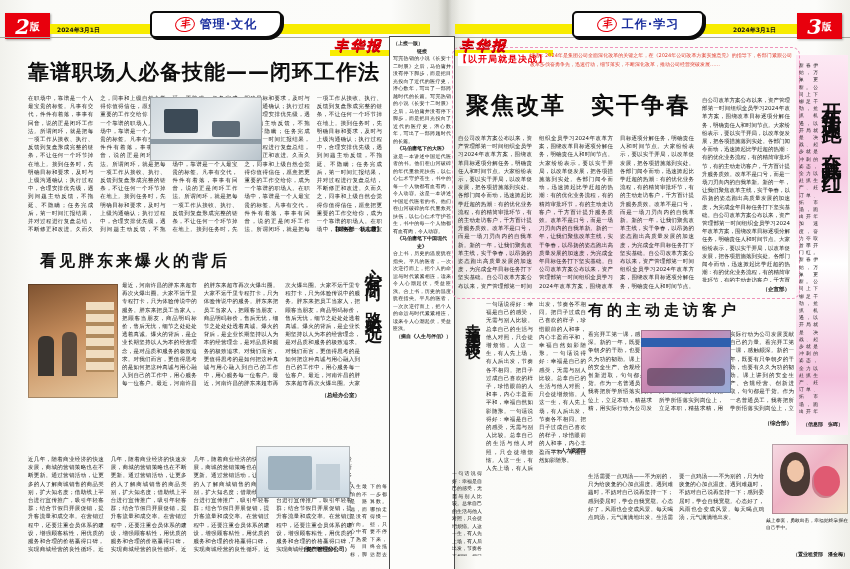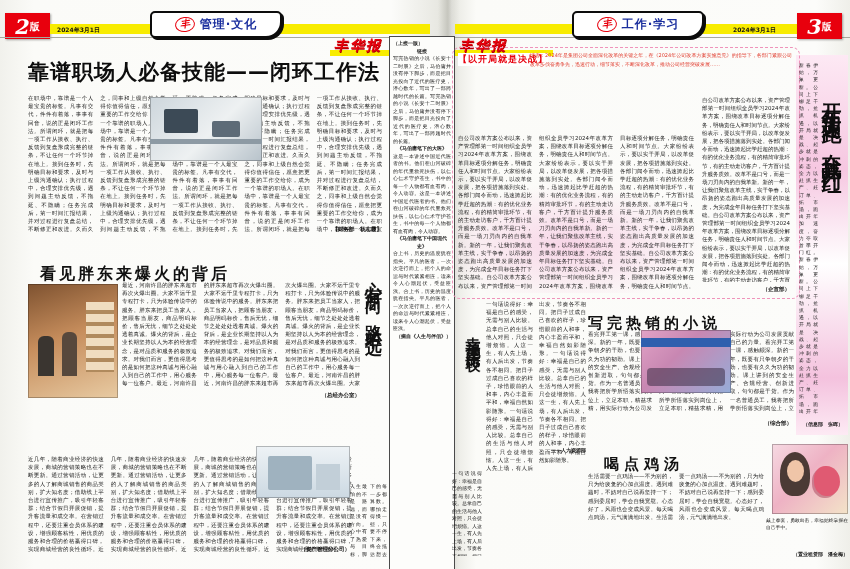--- a/index.html
+++ b/index.html
@@ -9,21 +9,21 @@
   .abs{position:absolute;}
   .txt{color:#1c1c1c;text-align:justify;overflow:hidden;word-break:break-all;}
   .f48{font-size:4.8px;line-height:7.2px;}
   .f5{font-size:5px;line-height:7.5px;}
   .f55{font-size:5.5px;line-height:8.2px;}
   .cols3{column-count:3;column-gap:7px;}
   .cols2{column-count:2;column-gap:6px;}
   .cols4{column-count:4;column-gap:7px;}
   .cols5{column-count:5;column-gap:7px;}
   .headline{font-weight:bold;color:#0d0d0d;letter-spacing:1px;}
-  .callig{font-family:"DejaVu Serif",serif;font-weight:bold;color:#111;margin-top:13px;}
+  .callig{font-family:"DejaVu Serif",serif;font-weight:bold;color:#111;}
   .vert{writing-mode:vertical-rl;text-orientation:upright;}
   .byline{font-size:5.5px;font-weight:bold;color:#111;text-align:right;overflow:hidden;white-space:nowrap;}
   .pagenum{background:#e8000d;color:#fff;text-align:center;box-shadow:1px 1px 2px rgba(0,0,0,.35);}
   .pagenum .big{font-size:21px;font-weight:bold;font-style:italic;font-family:"DejaVu Serif",serif;vertical-align:middle;}
   .pagenum .small{font-size:10px;font-weight:bold;vertical-align:middle;}
   .ybar{background:#f8ec00;}
   .tab{background:#fff;border:2px solid #0c0c0c;border-radius:5px 5px 16px 5px;box-shadow:2px 2px 0 #0c0c0c;
        display:flex;align-items:center;justify-content:center;gap:5px;}
   .tab .sec{font-size:12px;font-weight:bold;color:#1b2f9e;letter-spacing:1px;}
   .logo{display:inline-block;width:18px;height:13px;border:1.6px solid #e8000d;border-radius:50%;
@@ -111,42 +111,42 @@
     <div class="center">《马伯庸笔下的大医》</div>
     <div>这是一本讲述中国近代医者的书。他们在山河破碎的年代里救死扶伤，以仁心仁术守护苍生，书中的每一个人物都有血有肉，令人动容。这是一本讲述中国近代医者的书。他们在山河破碎的年代里救死扶伤，以仁心仁术守护苍生，书中的每一个人物都有血有肉，令人动容。</div>
     <div class="center">《马伯庸笔下中国现代史》</div>
     <div>合上书，历史的温度犹在指尖。平凡的医者，一次次逆行而上，把个人的命运与时代紧紧相连，读来令人心潮起伏，受益匪浅。合上书，历史的温度犹在指尖。平凡的医者，一次次逆行而上，把个人的命运与时代紧紧相连，读来令人心潮起伏，受益匪浅。</div>
     <div class="bold" style="text-align:right;">（摘自《人生与伴侣》）</div>
   </div>
 
   <div class="abs dashedbox" style="left:452px;top:47px;width:346px;height:250px;"></div>
   <div class="abs featureTag" style="left:458px;top:53px;">【以开局就是决战】</div>
   <div class="abs txt rednote" style="left:530px;top:51px;width:262px;height:28px;font-size:5px;line-height:8.5px;">编者：2024年是集团公司全面深化改革的关键之年，在《2024年公司改革方案实施意见》的指导下，各部门紧跟公司改革步伐奋勇争先，迅速行动，细节落实，不断深化改革，推动公司经营突破发展……</div>
+  <div class="abs headline" style="left:466px;top:90px;width:240px;font-size:23px;letter-spacing:2px;">聚焦改革　实干争春</div>
   <div class="abs txt f55" style="left:702px;top:96px;width:88px;height:186px;">自公司改革方案公布以来，资产管理部第一时间组织全员学习2024年改革方案，围绕改革目标逐项分解任务，明确责任人和时间节点。大家纷纷表示，要以实干开局，以改革促发展，把各项措施落到实处。各部门闻令而动，迅速掀起比学赶超的热潮：有的优化业务流程，有的精简审批环节，有的主动走访客户，千方百计提升服务质效。改革不是口号，而是一场刀刃向内的自我革新。新的一年，让我们聚焦改革主线，实干争春，以昂扬的姿态跑出高质量发展的加速度，为完成全年目标任务打下坚实基础。自公司改革方案公布以来，资产管理部第一时间组织全员学习2024年改革方案，围绕改革目标逐项分解任务，明确责任人和时间节点。大家纷纷表示，要以实干开局，以改革促发展，把各项措施落到实处。各部门闻令而动，迅速掀起比学赶超的热潮：有的优化业务流程，有的精简审批环节，有的主动走访客户，千方百计提升服务质效。改革不是口号，而是一场刀刃向内的自我革新。新的一年，让我们聚焦改革主线，实干争春，以昂扬的姿态跑出高质量发展的加速度，为完成全年目标任务打下坚实基础。</div>
   <div class="abs txt f55 cols3" style="left:458px;top:134px;width:236px;height:156px;">自公司改革方案公布以来，资产管理部第一时间组织全员学习2024年改革方案，围绕改革目标逐项分解任务，明确责任人和时间节点。大家纷纷表示，要以实干开局，以改革促发展，把各项措施落到实处。各部门闻令而动，迅速掀起比学赶超的热潮：有的优化业务流程，有的精简审批环节，有的主动走访客户，千方百计提升服务质效。改革不是口号，而是一场刀刃向内的自我革新。新的一年，让我们聚焦改革主线，实干争春，以昂扬的姿态跑出高质量发展的加速度，为完成全年目标任务打下坚实基础。自公司改革方案公布以来，资产管理部第一时间组织全员学习2024年改革方案，围绕改革目标逐项分解任务，明确责任人和时间节点。大家纷纷表示，要以实干开局，以改革促发展，把各项措施落到实处。各部门闻令而动，迅速掀起比学赶超的热潮：有的优化业务流程，有的精简审批环节，有的主动走访客户，千方百计提升服务质效。改革不是口号，而是一场刀刃向内的自我革新。新的一年，让我们聚焦改革主线，实干争春，以昂扬的姿态跑出高质量发展的加速度，为完成全年目标任务打下坚实基础。自公司改革方案公布以来，资产管理部第一时间组织全员学习2024年改革方案，围绕改革目标逐项分解任务，明确责任人和时间节点。大家纷纷表示，要以实干开局，以改革促发展，把各项措施落到实处。各部门闻令而动，迅速掀起比学赶超的热潮：有的优化业务流程，有的精简审批环节，有的主动走访客户，千方百计提升服务质效。改革不是口号，而是一场刀刃向内的自我革新。新的一年，让我们聚焦改革主线，实干争春，以昂扬的姿态跑出高质量发展的加速度，为完成全年目标任务打下坚实基础。自公司改革方案公布以来，资产管理部第一时间组织全员学习2024年改革方案，围绕改革目标逐项分解任务，明确责任人和时间节点。大家纷纷表示，要以实干开局，以改革促发展，把各项措施落到实处。各部门闻令而动，迅速掀起比学赶超的热潮：有的优化业务流程，有的精简审批环节，有的主动走访客户，千方百计提升服务质效。改革不是口号，而是一场刀刃向内的自我革新。新的一年，让我们聚焦改革主线，实干争春，以昂扬的姿态跑出高质量发展的加速度，为完成全年目标任务打下坚实基础。</div>
   <div class="abs byline" style="left:704px;top:286px;width:86px;">（企宣部）</div>
 
   <div class="abs txt f48" style="left:799px;top:62px;width:19px;height:352px;">新春伊始，万象更新。公司上下铆足干劲，抢抓机遇，以开局就是决战、起步就是冲刺的姿态，全力以赴抓生产、赶订单、拓市场，跑出开年加速度，奋力夺取首季开门红。新春伊始，万象更新。公司上下铆足干劲，抢抓机遇，以开局就是决战、起步就是冲刺的姿态，全力以赴抓生产、赶订单、拓市场，跑出开年加速度，奋力夺取首季开门红。新春伊始，万象更新。公司上下铆足干劲，抢抓机遇，以开局就是决战、起步就是冲刺的姿态，全力以赴抓生产、赶订单、拓市场，跑出开年加速度，奋力夺取首季开门红。</div>
   <div class="abs headline vert" style="left:818px;top:88px;width:28px;height:310px;font-size:20px;letter-spacing:5px;">开年加速跑　奋战开门红</div>
   <div class="abs byline" style="left:798px;top:421px;width:50px;font-size:5px;text-align:center;">（信息部　张晖）</div>
 
-  <div class="abs headline callig" style="left:588px;top:301px;width:206px;font-size:15px;letter-spacing:4px;">写完热销的小说</div>
+  <div class="abs headline callig" style="left:588px;top:301px;width:206px;font-size:15px;letter-spacing:4px;">有的主动走访客户</div>
   <div class="abs txt f55 cols3" style="left:588px;top:330px;width:206px;height:88px;">看完开工第一课，感触颇深。新的一年，既要有只争朝夕的干劲，也要有久久为功的韧劲。课上讲到的安全生产、合规经营、创新进取，句句都是干货。作为一名普通员工，我将把所学所悟落实到岗位上，立足本职，精益求精，用实际行动为公司发展贡献自己的力量。看完开工第一课，感触颇深。新的一年，既要有只争朝夕的干劲，也要有久久为功的韧劲。课上讲到的安全生产、合规经营、创新进取，句句都是干货。作为一名普通员工，我将把所学所悟落实到岗位上，立足本职，精益求精，用实际行动为公司发展贡献自己的力量。看完开工第一课，感触颇深。新的一年，既要有只争朝夕的干劲，也要有久久为功的韧劲。课上讲到的安全生产、合规经营、创新进取，句句都是干货。作为一名普通员工，我将把所学所悟落实到岗位上，立足本职，精益求精，用实际行动为公司发展贡献自己的力量。</div>
   <div class="abs photo" style="left:641px;top:330px;width:90px;height:63px;background:linear-gradient(135deg,#e2a3c6 0%,#c887b2 40%,#95add8 100%);">
     <div class="abs" style="left:0;top:8px;width:90px;height:9px;background:#2f5fae;"></div>
     <div class="abs" style="left:6px;top:38px;width:78px;height:18px;background:rgba(60,45,70,.55);border-radius:4px;"></div>
   </div>
   <div class="abs byline" style="left:706px;top:420px;width:86px;">（综合部）</div>
 
   <div class="abs callig vert" style="left:454px;top:312px;width:28px;height:152px;font-size:15px;letter-spacing:4px;">幸福无需比较</div>
   <div class="abs txt f55 cols2" style="left:486px;top:300px;width:100px;height:254px;">一句话说得好：幸福是自己的感受，无需与别人比较。总拿自己的生活与他人对照，只会徒增烦恼。人这一生，有人先上场，有人后出发，节奏各不相同。把日子过成自己喜欢的样子，珍惜眼前的人和事，内心丰盈而平和，幸福自然如影随形。一句话说得好：幸福是自己的感受，无需与别人比较。总拿自己的生活与他人对照，只会徒增烦恼。人这一生，有人先上场，有人后出发，节奏各不相同。把日子过成自己喜欢的样子，珍惜眼前的人和事，内心丰盈而平和，幸福自然如影随形。一句话说得好：幸福是自己的感受，无需与别人比较。总拿自己的生活与他人对照，只会徒增烦恼。人这一生，有人先上场，有人后出发，节奏各不相同。把日子过成自己喜欢的样子，珍惜眼前的人和事，内心丰盈而平和，幸福自然如影随形。</div>
   <div class="abs txt f5" style="left:452px;top:470px;width:30px;height:86px;">一句话说得好：幸福是自己的感受，无需与别人比较。总拿自己的生活与他人对照，只会徒增烦恼。人这一生，有人先上场，有人后出发，节奏各不相同。把日子过成自己喜欢的样子，珍惜眼前的人和事，内心丰盈而平和，幸福自然如影随形。</div>
   <div class="abs byline" style="left:534px;top:447px;width:52px;font-size:5px;">——人力资源部</div>
 
-  <div class="abs headline callig" style="left:604px;top:442px;width:120px;font-size:15px;letter-spacing:5px;">喝点鸡汤</div>
   <div class="abs txt f55 cols2" style="left:588px;top:472px;width:176px;height:88px;">生活需要一点鸡汤——不为别的，只为给疲惫的心加点温度。遇到难题时，不妨对自己说再坚持一下；感到委屈时，学会自我宽慰。心态好了，风雨也会变成风景。每天喝点鸡汤，元气满满地出发。生活需要一点鸡汤——不为别的，只为给疲惫的心加点温度。遇到难题时，不妨对自己说再坚持一下；感到委屈时，学会自我宽慰。心态好了，风雨也会变成风景。每天喝点鸡汤，元气满满地出发。</div>
   <div class="abs photo" style="left:772px;top:444px;width:76px;height:70px;background:linear-gradient(135deg,#f6d9e2 0%,#eeb2c4 45%,#f3e3c8 100%);">
     <div class="abs" style="left:8px;top:8px;width:30px;height:44px;background:#4b3a35;border-radius:50% 50% 40% 40%;"></div>
     <div class="abs" style="left:15px;top:16px;width:17px;height:22px;background:#f0c5a8;border-radius:50%;"></div>
     <div class="abs" style="left:42px;top:22px;width:26px;height:30px;background:#e05a72;border-radius:45% 55% 50% 50%;box-shadow:-2px 2px 0 rgba(150,30,60,.4);"></div>
   </div>
   <div class="abs txt f48" style="left:766px;top:517px;width:82px;height:32px;">戴上拳套，勇敢出击，幸福始终掌握在自己手中。</div>
   <div class="abs byline" style="left:764px;top:551px;width:84px;font-size:5px;">（置业租赁部　潘金梅）</div>
 
 </div>

